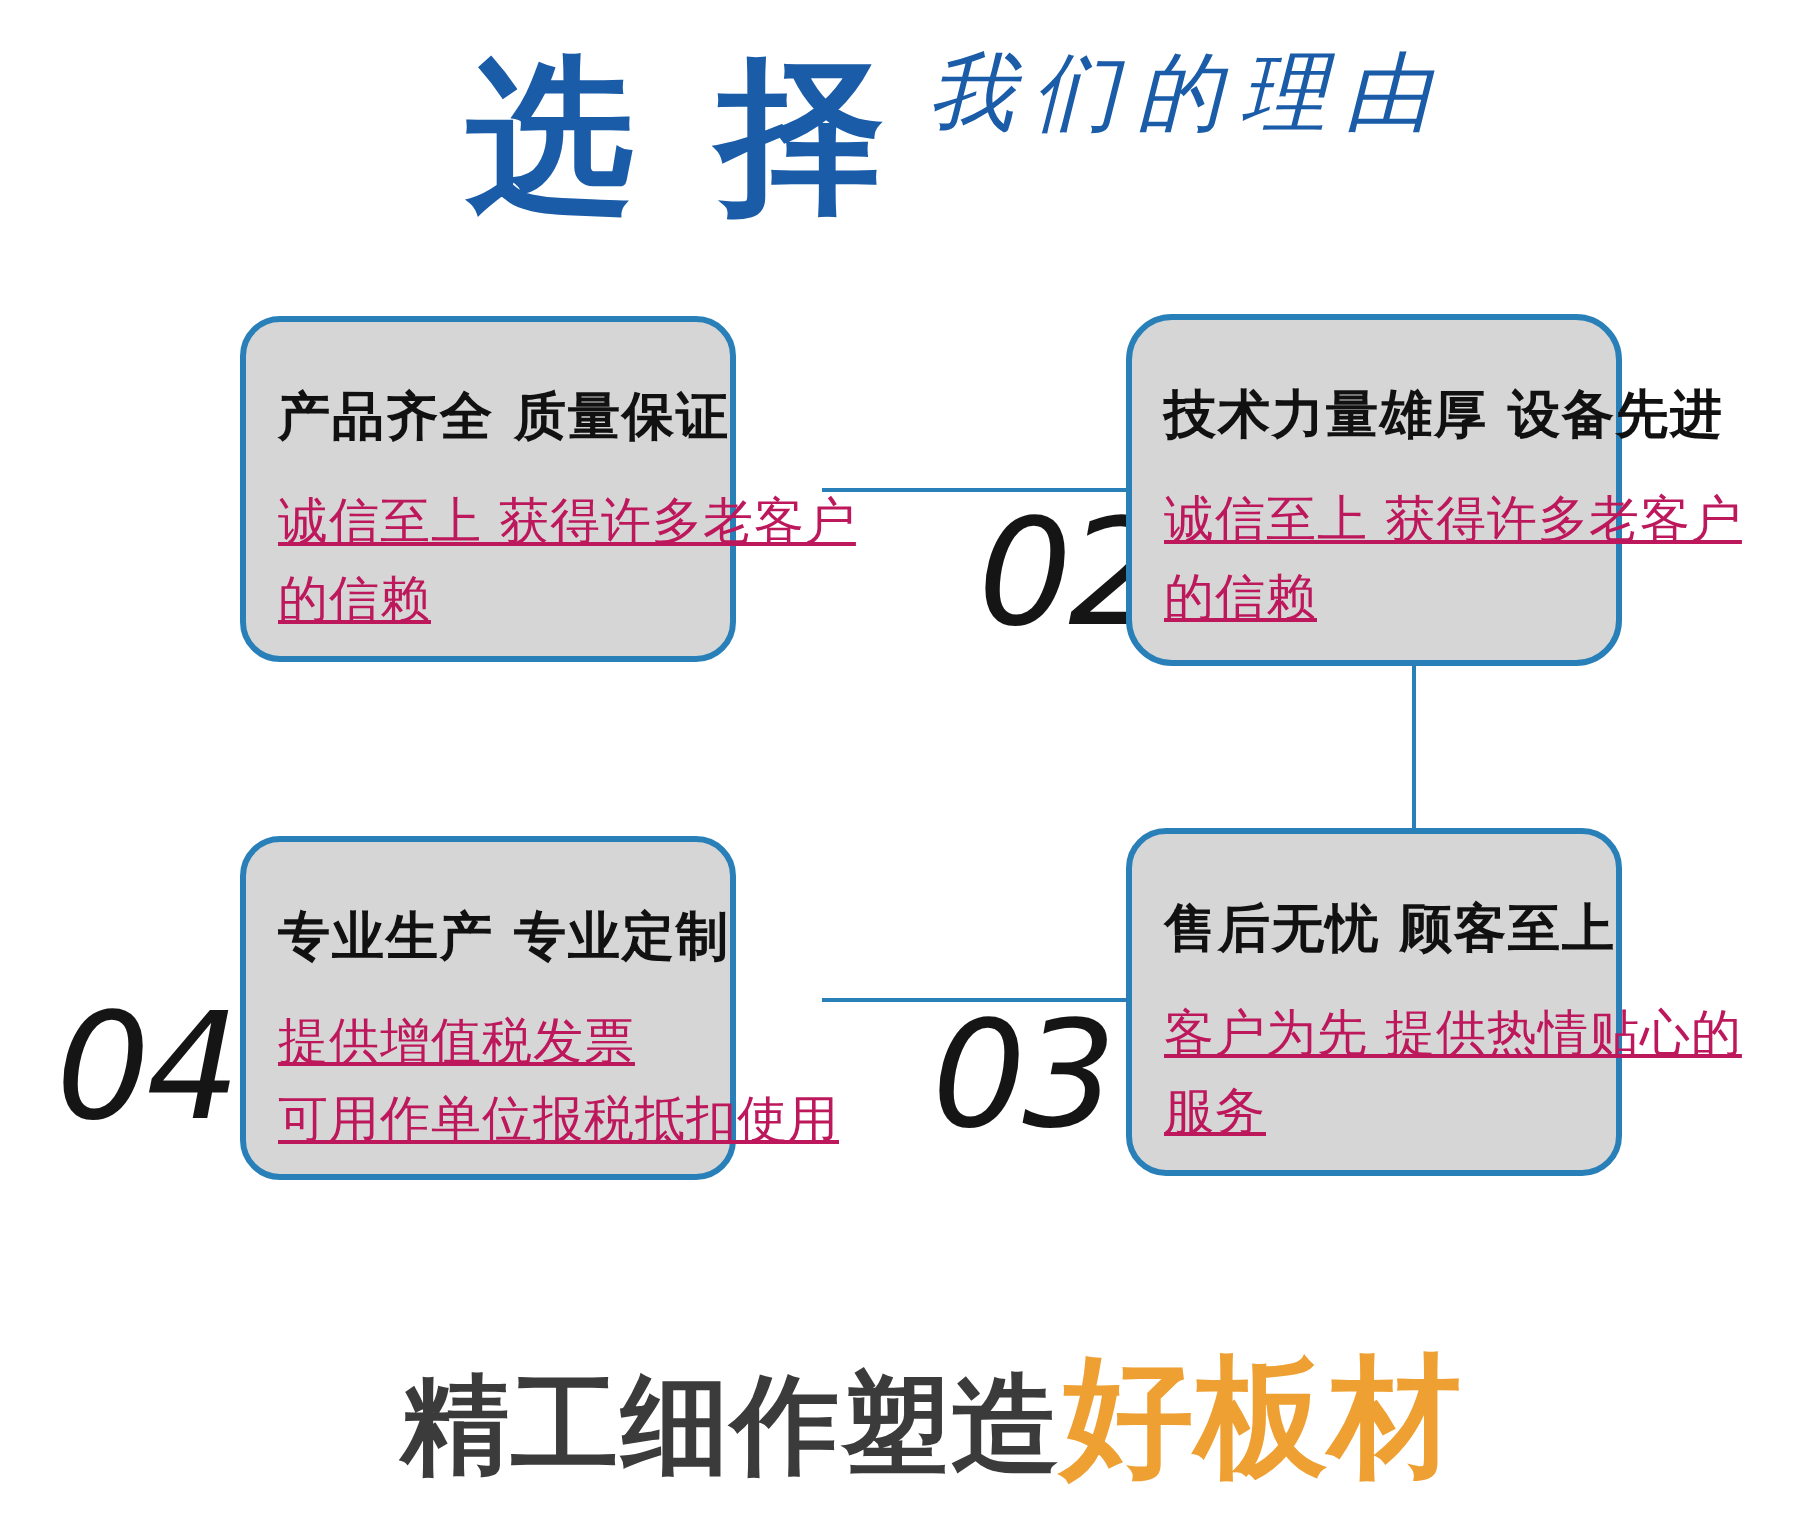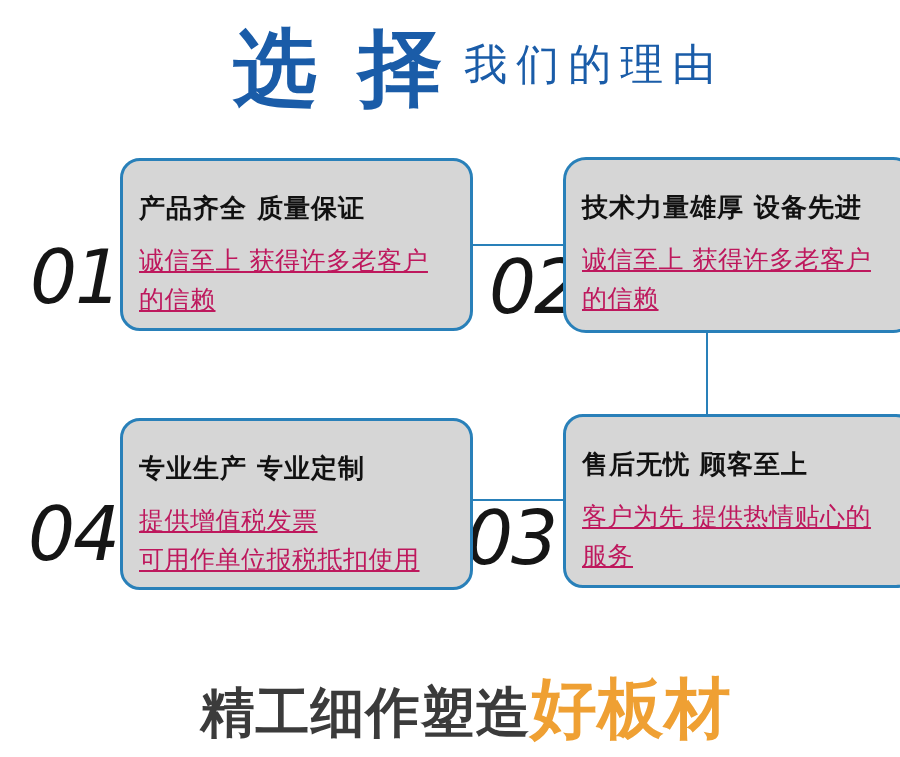--- a/index.html
+++ b/index.html
@@ -21,43 +21,44 @@
     height: 757px;
     background: #ffffff;
     overflow: hidden;
   }
   
   .header {
     position: absolute;
     left: 233px;
     top: 26px;
     display: flex;
-    align-items: center;
+    align-items: flex-start;
     gap: 16px;
     white-space: nowrap;
   }
   .t-main {
     font-size: 84px;
     font-weight: 800;
     color: var(--blue);
     letter-spacing: 6px;
     line-height: 1.0;
   }
   .t-sub {
     font-size: 43px;
     font-weight: 500;
     color: var(--blue);
     letter-spacing: 9px;
     line-height: 1.0;
     padding-bottom: 7px;
+    font-style: italic;
   }
   
   .card {
     position: absolute;
-    width: 353px;
+    width: 248px;
     background: var(--card-bg);
     border: 3px solid var(--line-blue);
     border-radius: 20px;
     padding: 30px 24px 0 16px;
   }
   .card.c1 { left: 120px; top: 158px; height: 173px; }
   .card.c2 { left: 563px; top: 157px; height: 176px; border-radius: 23px; }
   .card.c4 { left: 120px; top: 418px; height: 172px; }
   .card.c3 { left: 563px; top: 414px; height: 174px; }
   .card-title {
@@ -128,21 +129,20 @@
 
   <div class="header">
     <span class="t-main">选 择</span>
     <span class="t-sub">我们的理由</span>
   </div>
 
   <div class="line h1"></div>
   <div class="line v1"></div>
   <div class="line h2"></div>
 
-  <div class="num n1">01</div>
   <div class="num n2">02</div>
   <div class="num n4">04</div>
   <div class="num n3">03</div>
 
   <div class="card c1">
     <div class="card-title">产品齐全 质量保证</div>
     <div class="card-desc">诚信至上 获得许多老客户
 的信赖</div>
   </div>
 

